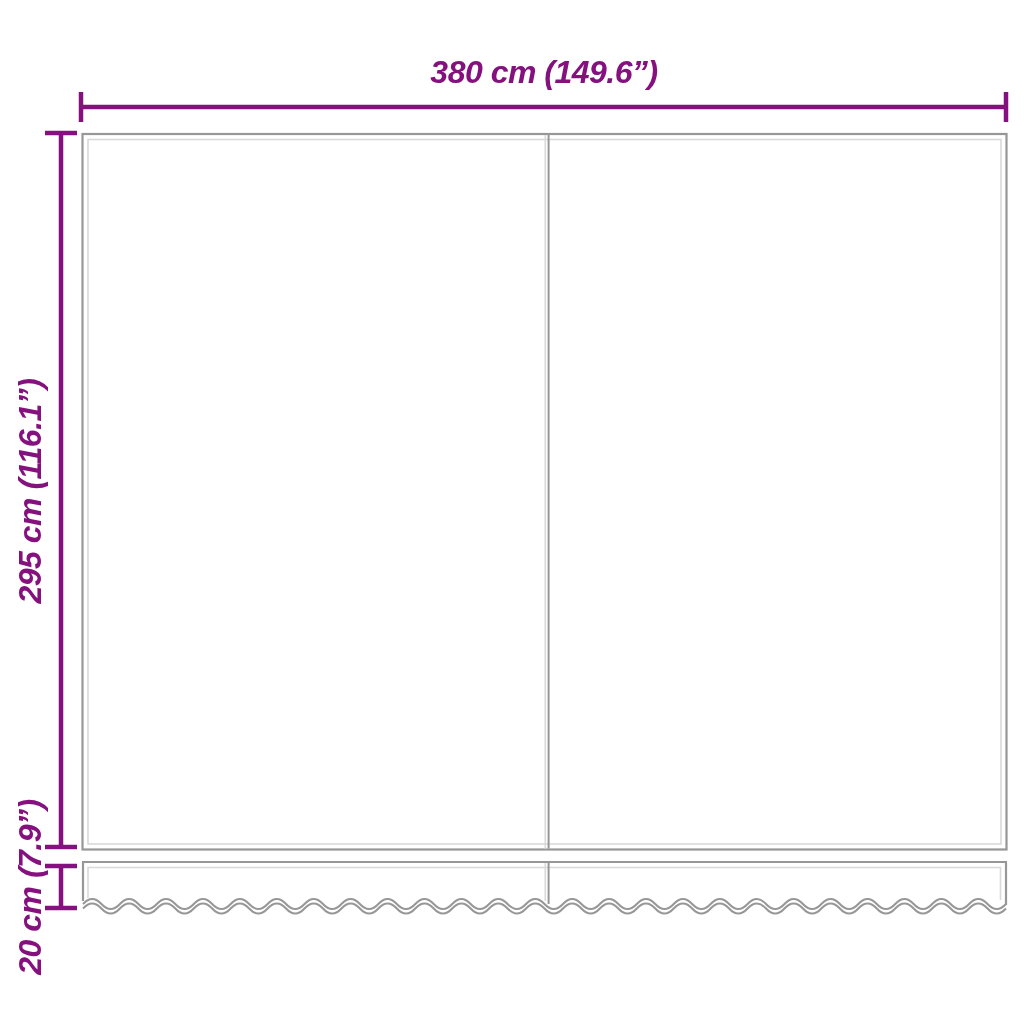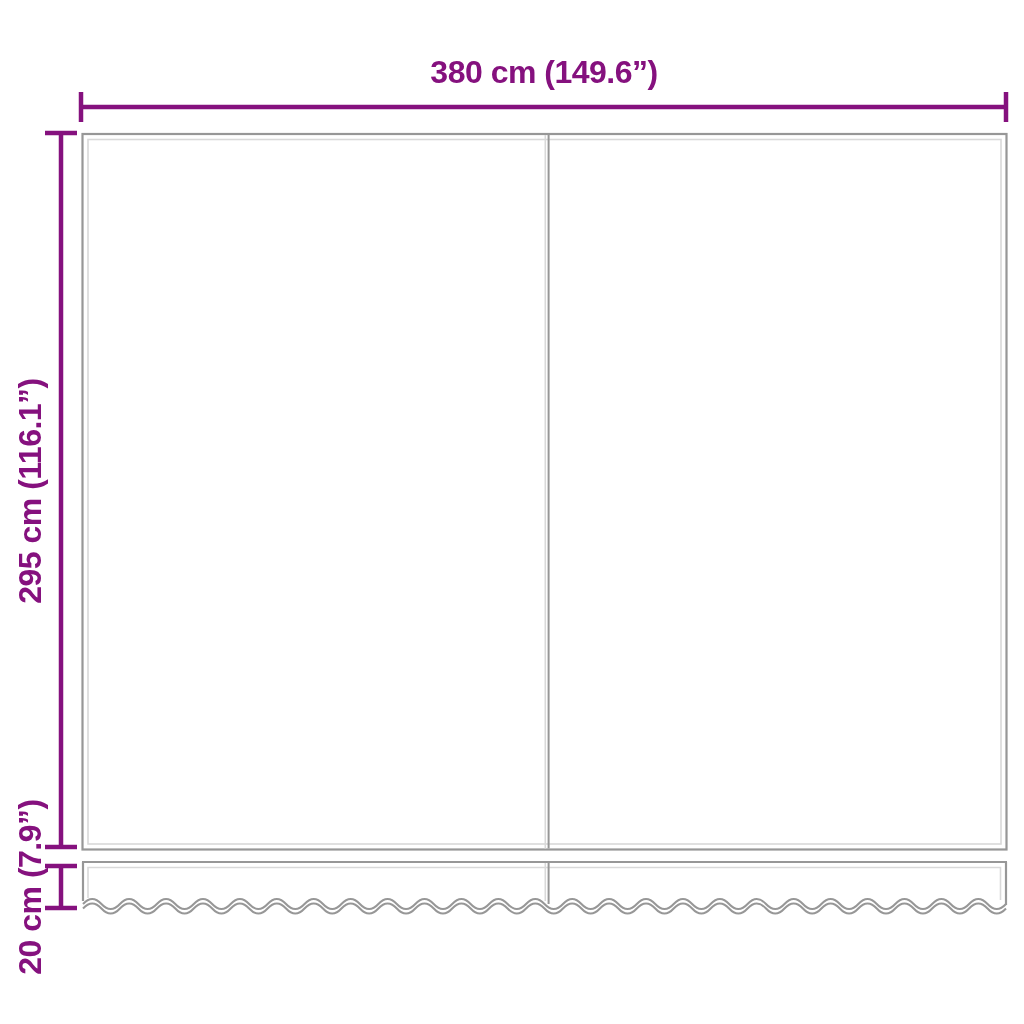--- a/index.html
+++ b/index.html
@@ -7,20 +7,21 @@
     --outline:#979797;
     --outline-light:#d9d9d9;
     --background:#ffffff;
   }
   html,body{margin:0;padding:0;background:var(--background);}
   .stage{
     position:relative;
     width:1024px;height:1024px;
     background:var(--background);
     overflow:hidden;
+    font-style:italic;
   }
   svg{display:block;}
   .dim-line{stroke:var(--dimension);stroke-width:4.5;fill:none;}
   .dim-text{
     fill:var(--dimension);
     font-family:"Liberation Sans","DejaVu Sans",sans-serif;
     font-weight:700;
     font-size:32px;
     letter-spacing:-0.5px;
   }

